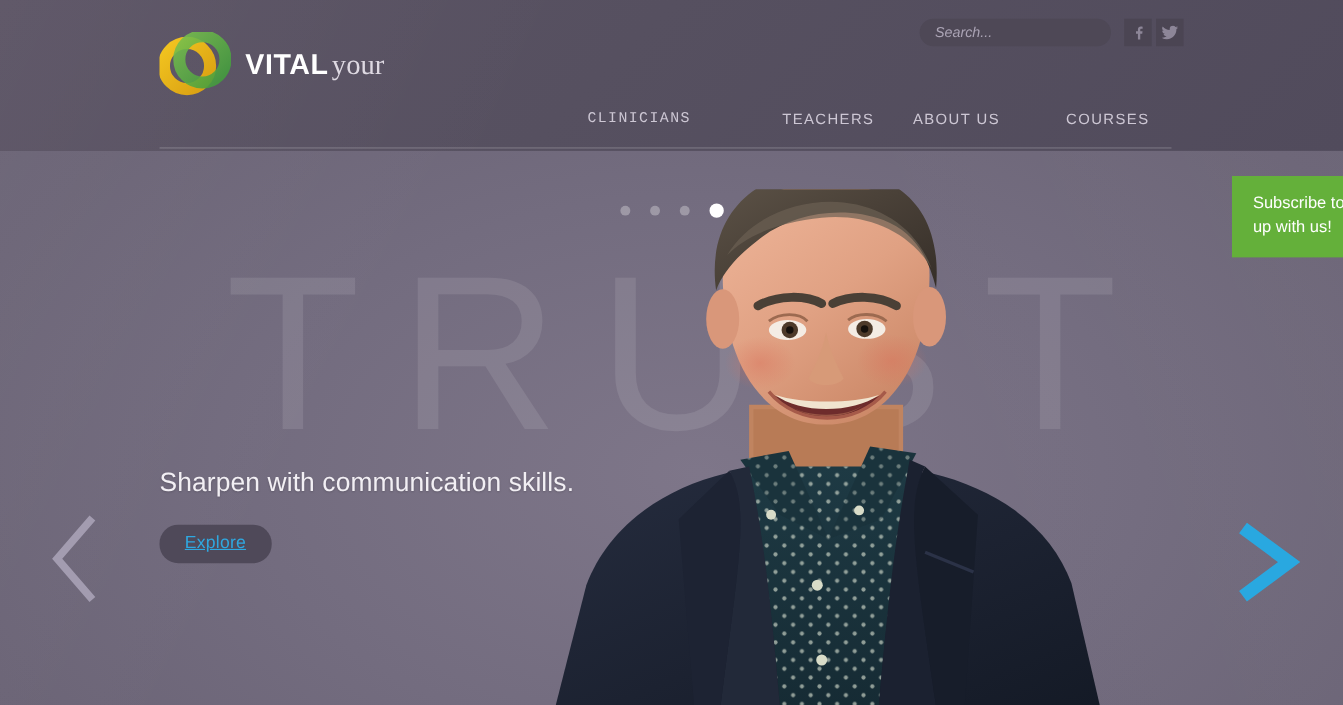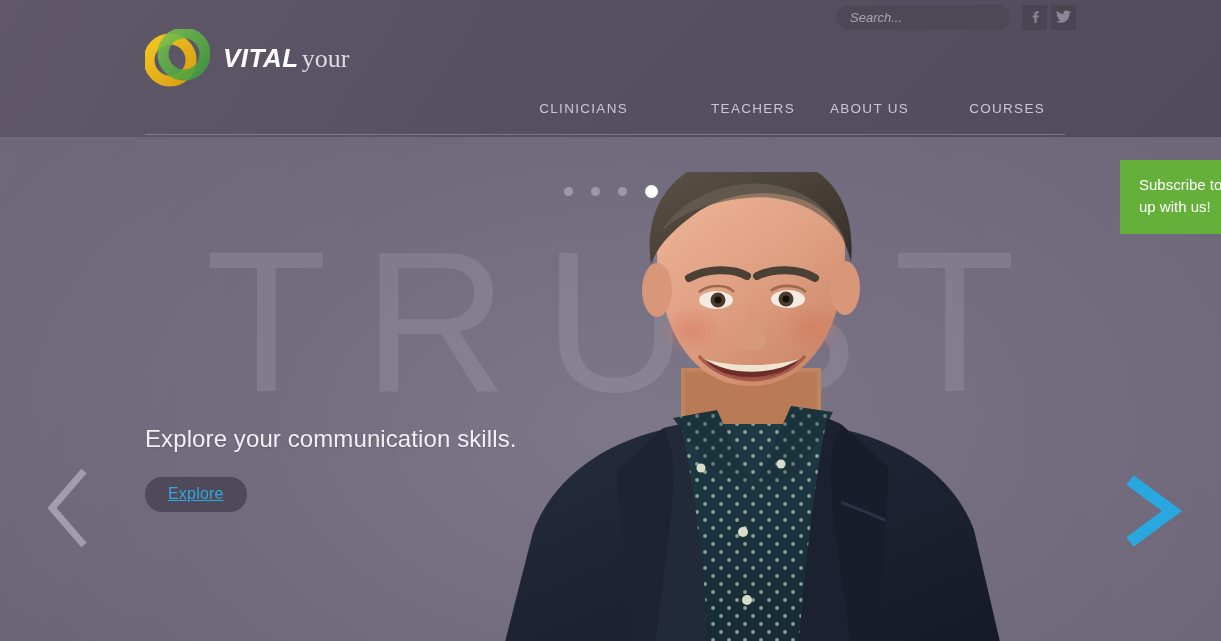--- a/index.html
+++ b/index.html
@@ -33,24 +33,24 @@
     position: absolute;
     left: 0; top: 0; width: 100%; height: 100%;
     background: linear-gradient(115deg, rgba(255,255,255,0.035) 0%, rgba(255,255,255,0) 42%);
     pointer-events: none;
   }
 
   
   .utility {
     position: absolute;
     right: 145px;
-    top: 4px;
+    top: 16px;
     height: 26px;
     display: flex;
-    align-items: center;
+    align-items: flex-end;
     gap: 0;
   }
   .search-wrap {
     position: relative;
     width: 174px;
     height: 25px;
     margin-right: 8px;
   }
   .search-input {
     width: 174px;
@@ -99,21 +99,20 @@
     align-items: baseline;
     gap: 3px;
     user-select: none;
   }
   .logo-vital {
     font-family: "Liberation Sans", sans-serif;
     font-weight: bold;
     font-size: 26px;
     letter-spacing: 0.5px;
     color: #ffffff;
-    font-style: italic;
   }
   .logo-talk {
     font-family: "Liberation Serif", serif;
     font-size: 26px;
     color: #ded9e2;
   }
 
   
   .nav {
     position: absolute;
@@ -126,21 +125,21 @@
     align-items: flex-start;
   }
   .nav-item {
     color: #cdc7d4;
     font-size: 13.5px;
     letter-spacing: 1.3px;
     font-family: "Liberation Sans", sans-serif;
     cursor: pointer;
     white-space: nowrap;
   }
-  .nav-item:nth-child(1) { margin-right: 83px; }
+  .nav-item:nth-child(1) { margin-right: 83px; font-family: Liberation Mono, monospace; }
   .nav-item:nth-child(2) { margin-right: 35px; }
   .nav-item:nth-child(3) { margin-right: 60px; }
   .nav-item:nth-child(4) { margin-right: 20px; }
 
   .nav-rule {
     position: absolute;
     left: 145px;
     top: 134px;
     width: 920px;
     height: 1px;
@@ -428,21 +427,21 @@
       <path d="M266 130 C262 150 254 164 250 172 C256 180 276 180 282 172 C278 164 270 150 266 130 z" fill="#d79a78"></path>
 
       <path d="M216 186 C240 214 292 214 318 186 C294 200 240 200 216 186 z" fill="#6e2c2c"></path>
       <path d="M220 187 C242 204 290 204 314 187 C290 195 244 195 220 187 z" fill="#f0e4cf"></path>
       <path d="M214 184 C240 216 294 216 320 184" stroke="#a65a49" stroke-width="3" fill="none"></path>
 
       <path d="M232 196 C250 210 284 210 300 196 C286 208 246 208 232 196 z" fill="#c07d5c" opacity="0.5"></path>
     </svg>
 
     <div class="caption">
-      <div class="caption-line">Explore your communication skills.</div>
+      <div class="caption-line">Sharpen with communication skills.</div>
       <button class="explore-btn">Explore</button>
     </div>
 
     <div class="arrow arrow-prev">
       <svg width="46" height="82" viewBox="0 0 46 82" aria-hidden="true">
         <path d="M40 4 L8 41 L40 78" fill="none" stroke="#a39cb0" stroke-width="7"></path>
       </svg>
     </div>
 
     <div class="arrow arrow-next">

